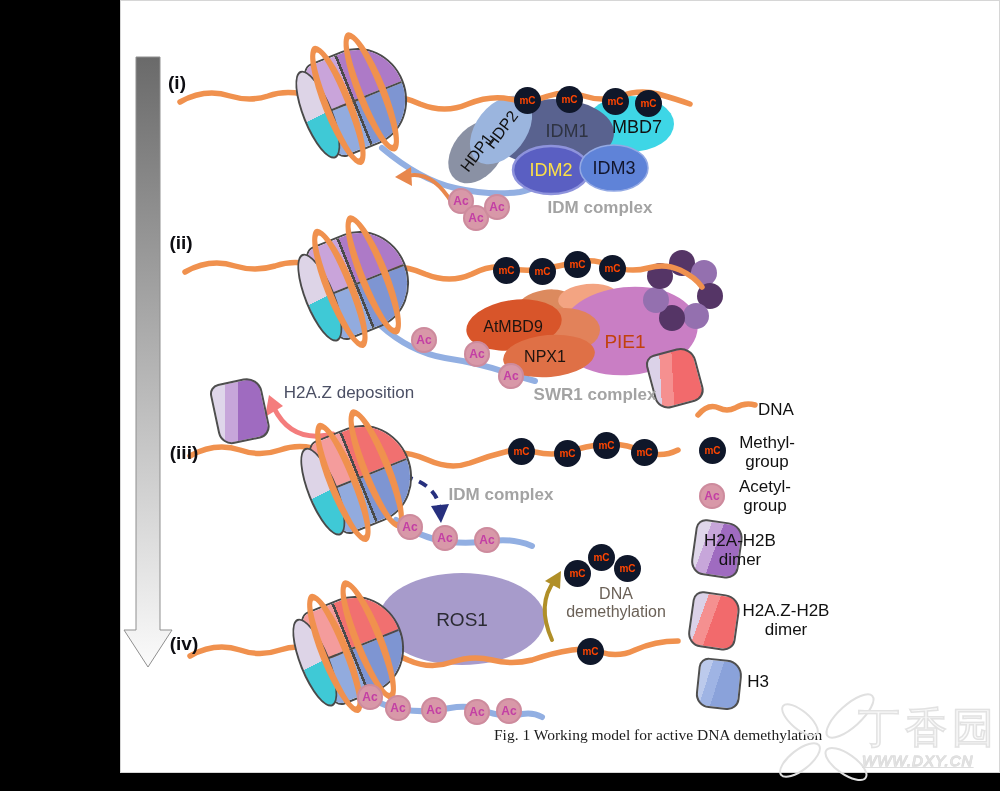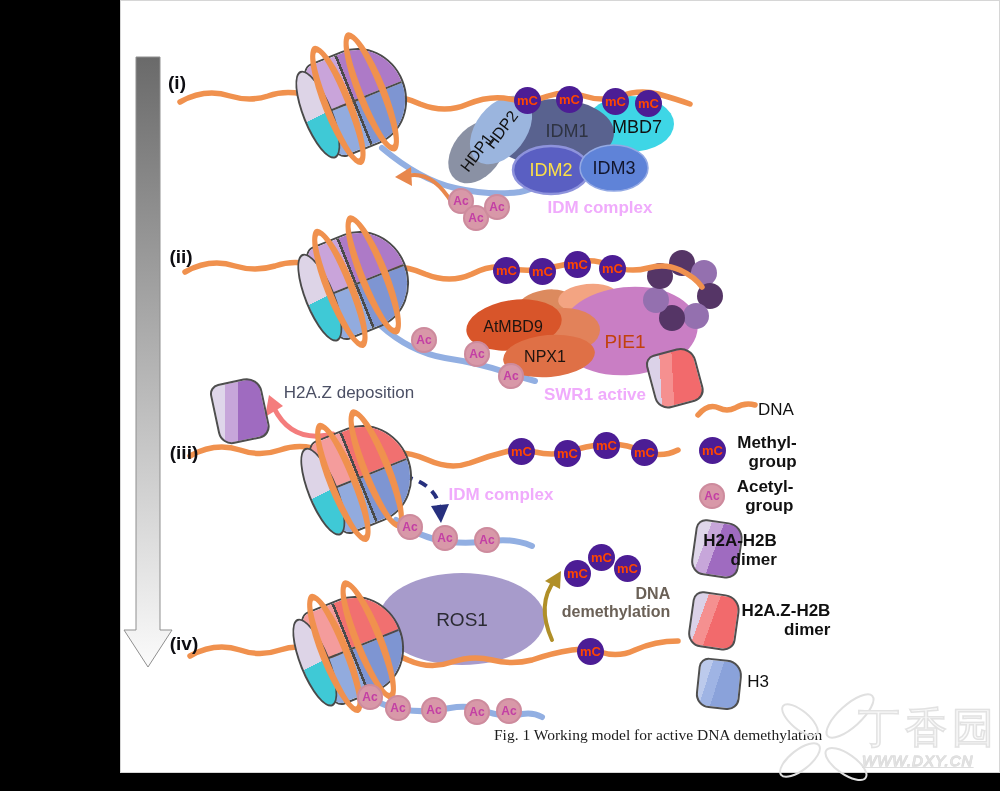--- a/index.html
+++ b/index.html
@@ -24,30 +24,30 @@
   .nuc .l1{left:22px;} .nuc .l2{left:58px;}
 
   
   .wedge{position:absolute;box-sizing:border-box;border:2px solid #4f4f4f;z-index:25;
     border-radius:10px 16px 12px 14px;
     background:linear-gradient(102deg,var(--w1) 0 24%,var(--w2) 24% 46%,var(--w3) 46% 100%);}
 
   
   .mc,.ac{position:absolute;border-radius:50%;display:flex;align-items:center;justify-content:center;
     z-index:30;font-weight:bold;}
-  .mc{width:27px;height:27px;background:#4c1d95;color:#FF4500;font-size:13px;}
+  .mc{width:27px;height:27px;background:#0f172a;color:#FF4500;font-size:10px;}
   .ac{width:26px;height:26px;background:#D898A8;color:#C33FA4;font-size:12px;
       box-shadow:inset 0 0 0 2px rgba(187,116,138,.35);}
 
   
   .lbl{position:absolute;transform:translate(-50%,-50%);white-space:nowrap;z-index:40;color:#111;}
   .stage{font-weight:bold;font-size:19px;color:#0d0d12;}
-  .b{font-weight:bold;color:#f0abfc;}
+  .b{font-weight:bold;color:#a3a3a3;}
   .rot{transform:translate(-50%,-50%) rotate(-53deg);}
-  .two{text-align:right;line-height:1.12;font-weight:bold;}
+  .two{text-align:center;line-height:1.12;}
   .caption{position:absolute;left:494px;top:726px;z-index:40;color:#1c1c1c;
     font-family:"Liberation Serif",serif;font-size:15.5px;}
 
   
   .wm-cn{position:absolute;left:858px;top:700px;z-index:60;font-size:42px;letter-spacing:5px;
     color:#fafafa;-webkit-text-stroke:1.5px #e2e2e2;text-shadow:0 0 1px #ddd;text-align:center;}
   .wm-url{position:absolute;left:862px;top:752px;z-index:60;font-size:15px;font-style:italic;
     letter-spacing:1px;color:#f0f0f0;-webkit-text-stroke:1px #dedede;text-shadow:0 0 1px #ddd;text-decoration:underline;}
   .wm-flower{position:absolute;left:0;top:0;z-index:60;}
 </style>
@@ -193,37 +193,37 @@
 <div class="ac" style="left:432px;top:525px">Ac</div>
 <div class="ac" style="left:474px;top:527px">Ac</div>
 <div class="ac" style="left:357px;top:684px">Ac</div>
 <div class="ac" style="left:385px;top:695px">Ac</div>
 <div class="ac" style="left:421px;top:697px">Ac</div>
 <div class="ac" style="left:464px;top:699px">Ac</div>
 <div class="ac" style="left:496px;top:698px">Ac</div>
 <div class="ac" style="left:699px;top:483px">Ac</div>
 
 <div class="lbl stage" style="left:177px;top:83px">(i)</div>
-<div class="lbl stage" style="left:181px;top:257px">(ii)</div>
+<div class="lbl stage" style="left:181px;top:243px">(ii)</div>
 <div class="lbl stage" style="left:184px;top:453px">(iii)</div>
 <div class="lbl stage" style="left:184px;top:644px">(iv)</div>
 
 <div class="lbl" style="left:354px;top:184px;font-size:17px;color:#ffffff">Acetylation</div>
 <div class="lbl rot" style="left:477px;top:153px;font-size:16px">HDP1</div>
 <div class="lbl rot" style="left:502px;top:130px;font-size:16px">HDP2</div>
 <div class="lbl" style="left:567px;top:131px;font-size:18px;color:#2e3342">IDM1</div>
 <div class="lbl" style="left:637px;top:127px;font-size:18px">MBD7</div>
 <div class="lbl" style="left:551px;top:170px;font-size:18px;color:#fde047">IDM2</div>
 <div class="lbl" style="left:614px;top:168px;font-size:18px;color:#12162e">IDM3</div>
 <div class="lbl b" style="left:600px;top:208px;font-size:17px">IDM complex</div>
 
 <div class="lbl" style="left:513px;top:327px;font-size:16px;color:#1e1410">AtMBD9</div>
 <div class="lbl" style="left:545px;top:357px;font-size:16px;color:#1e1410">NPX1</div>
 <div class="lbl" style="left:625px;top:342px;font-size:19px;color:#c2410c">PIE1</div>
-<div class="lbl b" style="left:595px;top:395px;font-size:17px">SWR1 active</div>
+<div class="lbl b" style="left:595px;top:395px;font-size:17px">SWR1 complex</div>
 
 <div class="lbl" style="left:349px;top:393px;font-size:17px;color:#4C5065">H2A.Z deposition</div>
 <div class="lbl b" style="left:501px;top:495px;font-size:17px">IDM complex</div>
 
 <div class="lbl" style="left:462px;top:620px;font-size:19px;color:#2b2b33">ROS1</div>
 <div class="lbl two" style="left:616px;top:603px;font-size:16px;color:#6B6157">
   <div>DNA</div>
   <div>demethylation</div>
 </div>
 

